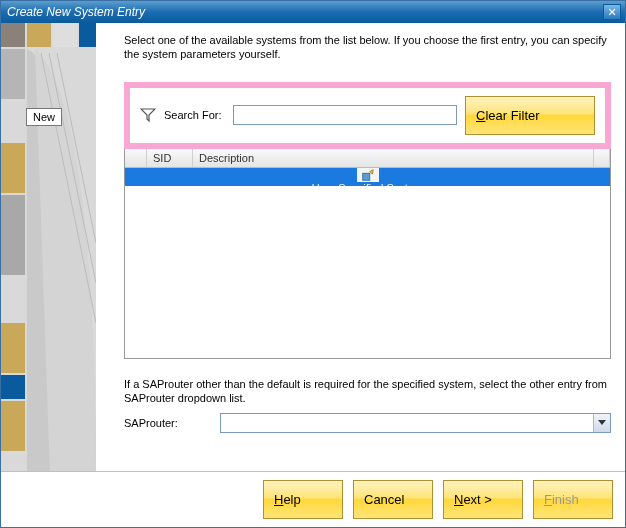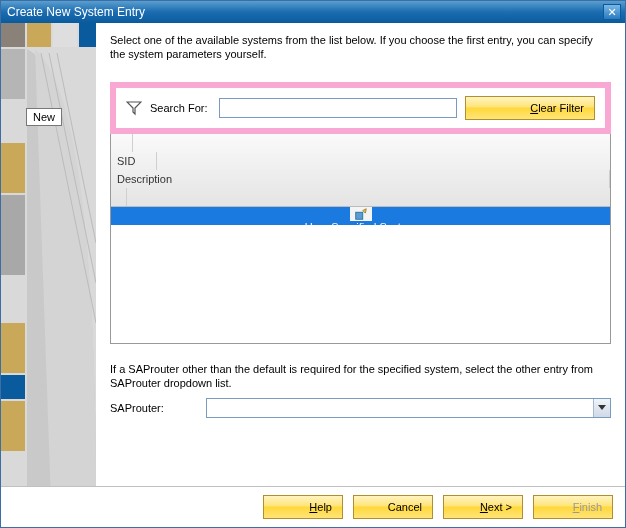--- a/index.html
+++ b/index.html
@@ -1,35 +1,35 @@
 <!DOCTYPE html>
 <html><head>
 <meta charset="utf-8">
 <style>
 * { box-sizing: border-box; margin: 0; padding: 0; }
 body { font-family: Tahoma, Arial, sans-serif; font-size: 11px; background: #fff; width: 626px; height: 528px; overflow: hidden; }
 .window { width: 626px; height: 528px; display: flex; flex-direction: column; border: 1px solid #3a6ea5; }
 .titlebar { background: linear-gradient(to bottom, #5a9ecf 0%, #1b6cb0 50%, #0a5a9e 100%); color: #fff; height: 22px; display: flex; align-items: center; padding: 0 4px 0 6px; font-size: 12px; }
-.titlebar .title { flex: 1; }
+.titlebar .title { flex: 1; font-style: italic; }
 .titlebar .close { width: 18px; height: 16px; background: linear-gradient(to bottom, #7ab8e6, #2a7abf); border: 1px solid #0a5a9e; display: flex; align-items: center; justify-content: center; color: #fff; font-size: 11px; font-family: Arial; cursor: pointer; }
 .body { flex: 1; display: flex; background: #fff; }
 .sidebar { width: 95px; background: #d6d6d6; position: relative; overflow: hidden; }
 .sidebar svg { position: absolute; top: 0; left: 0; }
 .newtag { position: absolute; top: 85px; left: 25px; background: #fff; border: 1px solid #777; padding: 2px 6px; font-size: 11px; }
-.main { flex: 1; padding: 10px 14px 10px 14px; display: flex; flex-direction: column; }
+.main { flex: 1; padding: 10px 14px 10px 28px; display: flex; flex-direction: column; }
 .intro { color: #000; line-height: 1.3; margin-bottom: 20px; }
 .filterbox { border: 6px solid #f9a8d4; padding: 8px 10px; display: flex; align-items: center; gap: 8px; }
 .funnel { width: 16px; height: 16px; }
 .searchlabel { margin-right: 4px; }
 .searchinput { flex: 1; height: 20px; border: 1px solid #7a9ac0; background: #fff; padding: 0 4px; font-size: 11px; }
-.btn { height: 24px; padding: 0 10px; background: linear-gradient(to bottom, #fff4c0 0%, #ffe47a 45%, #ffd83a 50%, #ffe47a 100%); border: 1px solid #b08f2e; font-size: 11px; cursor: pointer; min-width: 80px; text-align: right; }
+.btn { height: 39px; padding: 0 10px; background: linear-gradient(to bottom, #fff4c0 0%, #ffe47a 45%, #ffd83a 50%, #ffe47a 100%); border: 1px solid #b08f2e; font-size: 13px; cursor: pointer; min-width: 80px; text-align: left; }
 .btn .u { text-decoration: underline; }
 .btn:disabled, .btn.disabled { color: #999; cursor: default; }
 .tablewrap { border: 1px solid #999; border-top: none; height: 210px; display: flex; flex-direction: column; }
-.thead { display: flex; background: linear-gradient(to bottom, #fafafa, #e4e4e4); border-bottom: 1px solid #bcbcbc; flex-direction: column; }
+.thead { display: flex; background: linear-gradient(to bottom, #fafafa, #e4e4e4); border-bottom: 1px solid #bcbcbc; }
 .thead .th { padding: 3px 6px; font-size: 11px; color: #333; border-right: 1px solid #cfcfcf; height: 18px; display: flex; align-items: center; }
 .th-icon { width: 22px; border-right: 1px solid #cfcfcf; }
 .th-sid { width: 46px; }
 .th-desc { flex: 1; }
 .th-scroll { width: 16px; border-right: none; }
 .tbody { flex: 1; background: #fff; overflow: auto; }
 .trow { display: flex; align-items: center; height: 18px; flex-direction: column; }
 .trow.selected { background: #1a7ae0; color: #fff; }
 .td-icon { width: 22px; display: flex; align-items: center; justify-content: center; background: #f4f4f4; height: 100%; }
 .td-icon svg { width: 14px; height: 14px; }

